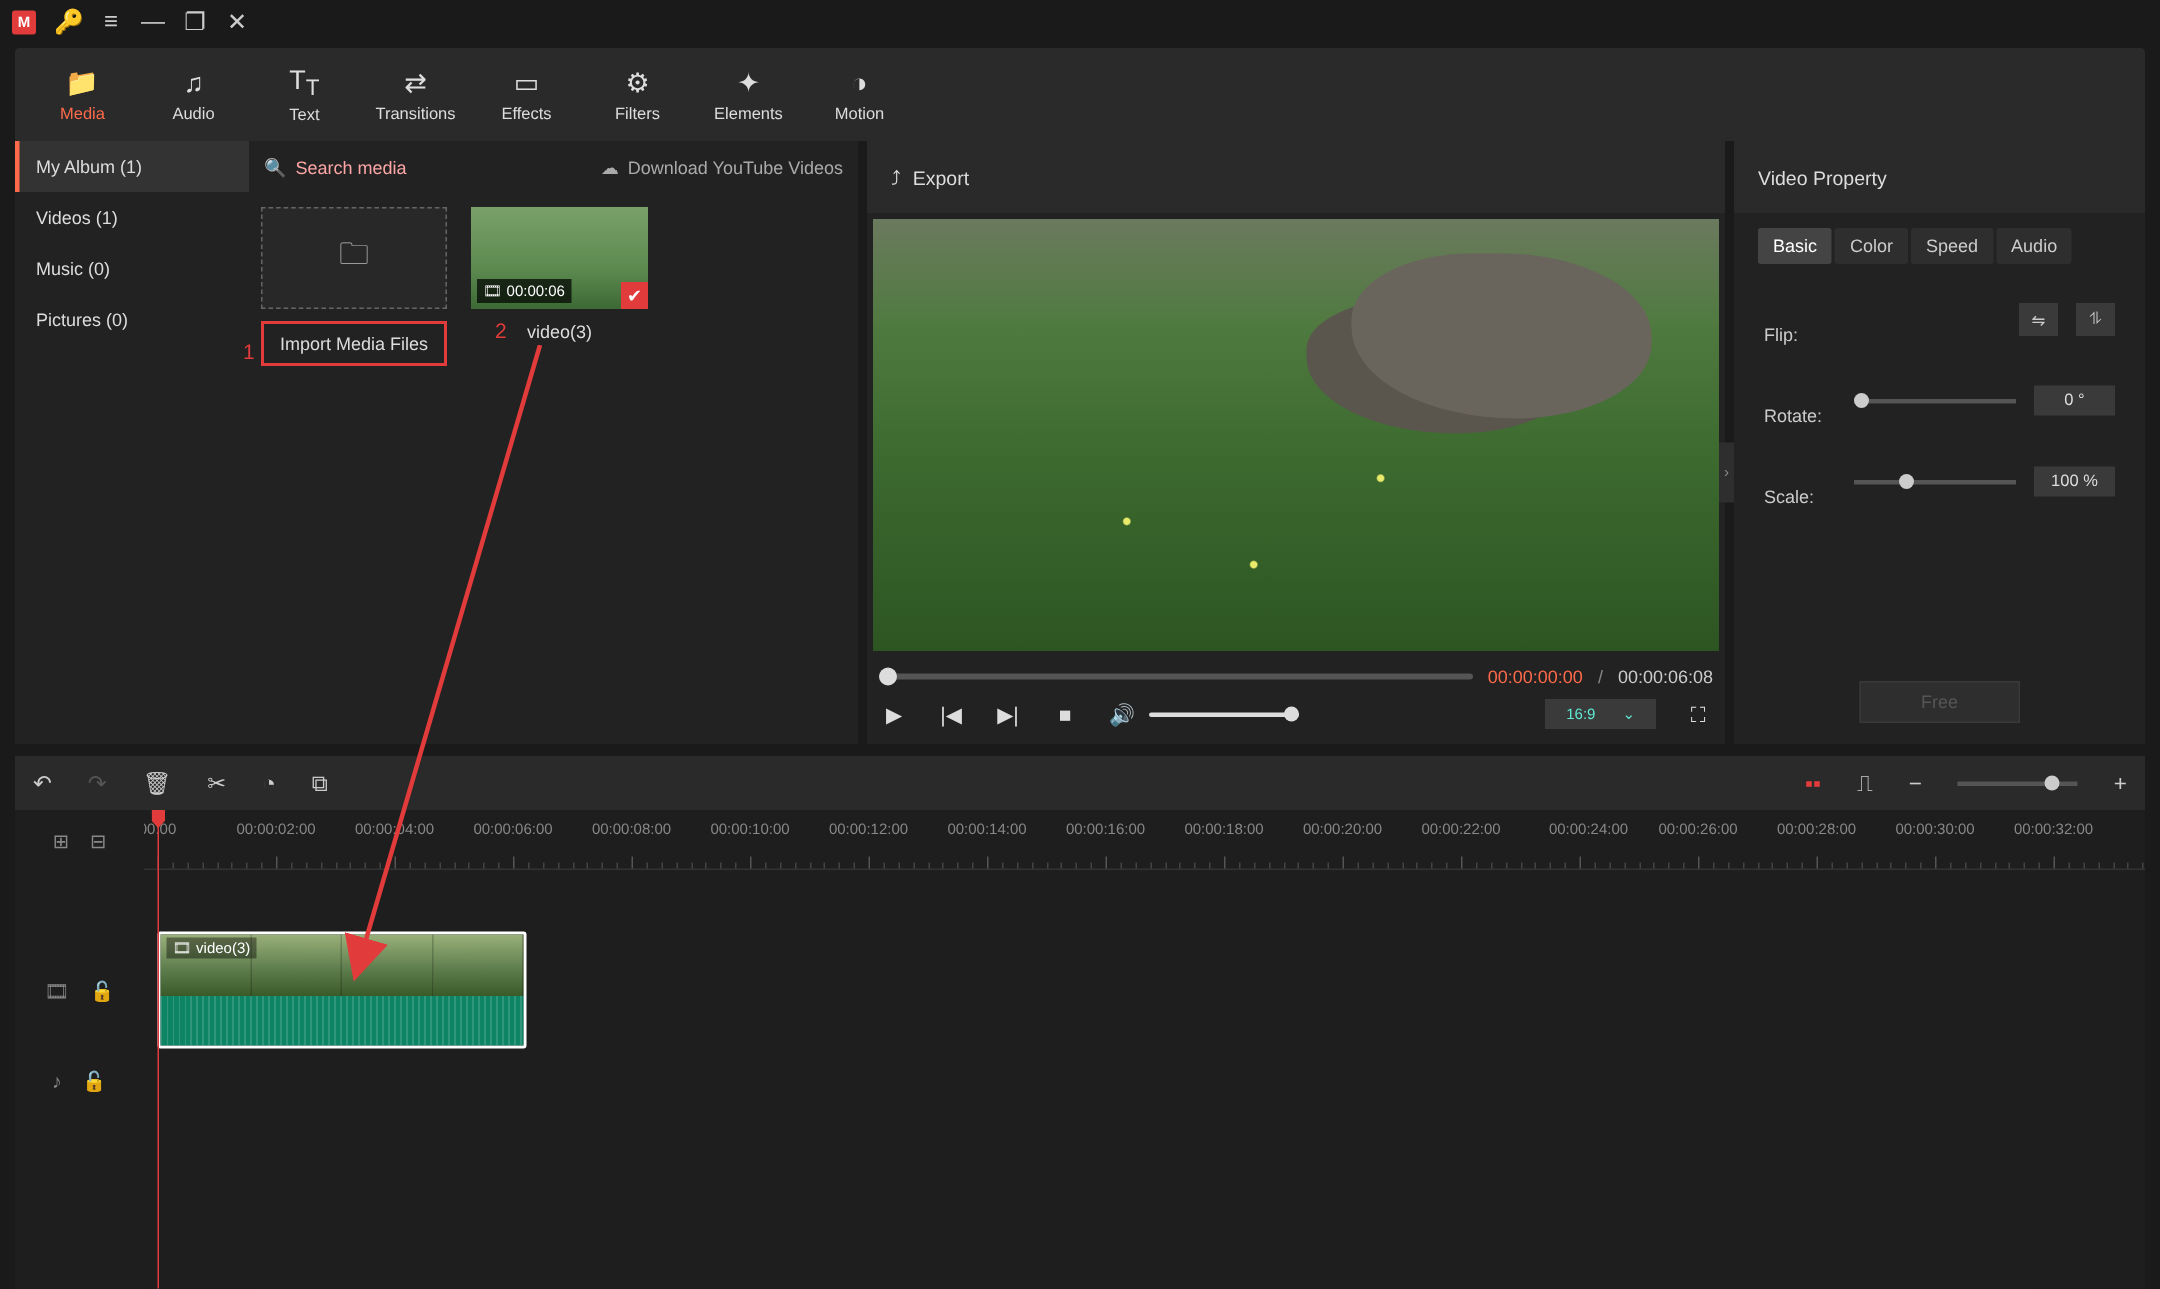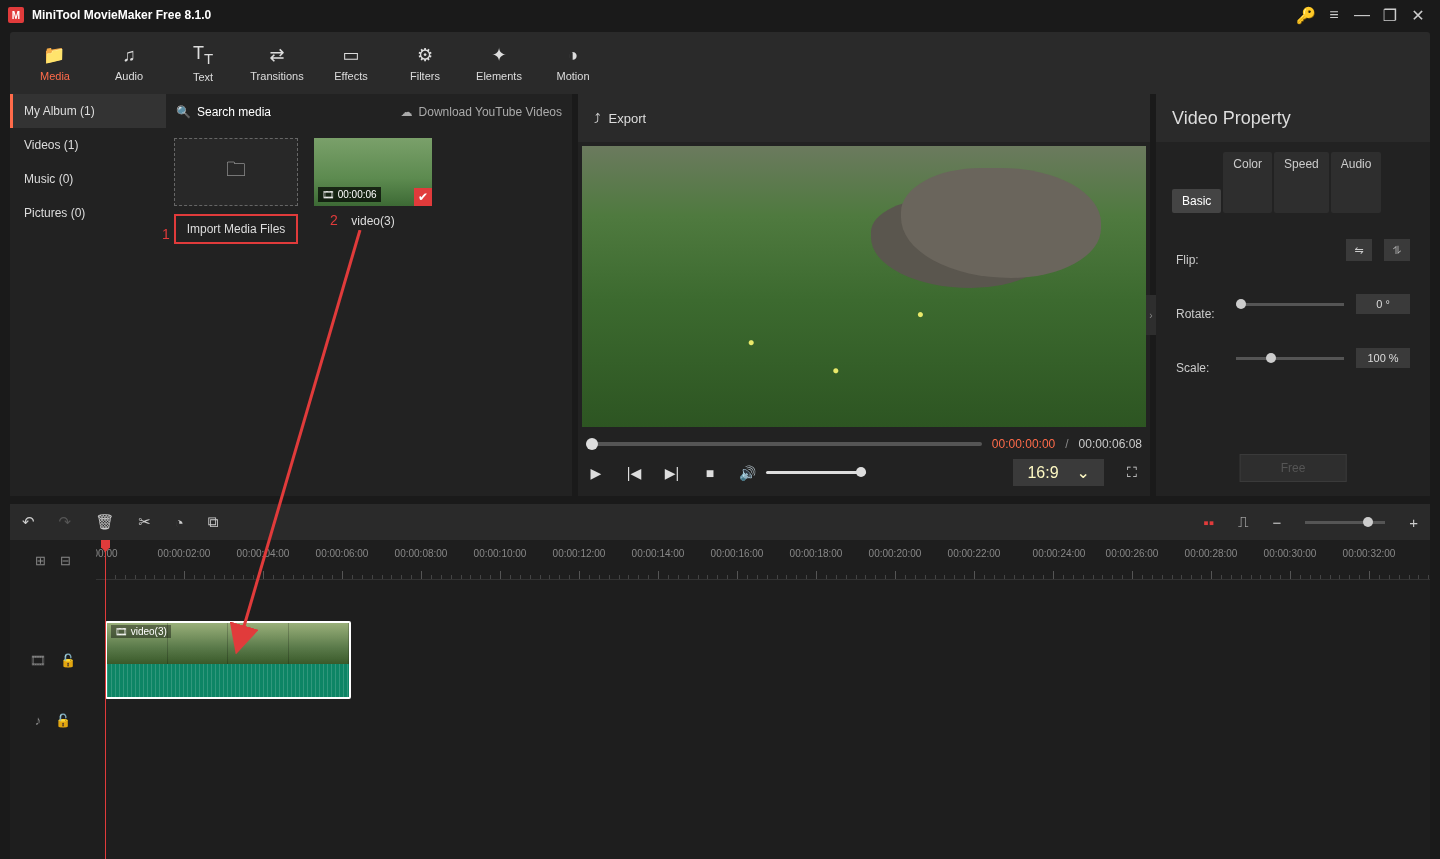--- a/index.html
+++ b/index.html
@@ -59,29 +59,29 @@
 .scrubbar .dot { position:absolute; left:0; top:-4px; width:12px;height:12px;background:#ddd;border-radius:50%;}
 .timecur { color: #ff6b4a; }
 .timesep { color: #888; }
 .timedur { color: #ccc; }
 .controls { display: flex; align-items: center; padding: 8px 8px 10px 8px; gap: 18px; }
 .controls .cbtn { color: #ddd; font-size: 14px; cursor:pointer; width:20px; text-align:center;}
 .controls .vol { display:flex; align-items:center; gap:8px;}
 .controls .volbar { width: 100px; height:3px; background:#ddd; border-radius:2px; position:relative;}
 .controls .volbar::after { content:''; position:absolute; right:0; top:-4px; width:10px;height:10px;background:#ddd;border-radius:50%;}
 .controls .spacer { flex: 1; }
-.controls .ratio { background: #3a3a3a; padding: 4px 14px; font-size: 16px; color: #fef9c3; cursor:pointer; display:flex;align-items:flex-end;gap:18px;}
+.controls .ratio { background: #3a3a3a; padding: 4px 14px; font-size: 10px; color: #5eead4; cursor:pointer; display:flex;align-items:flex-end;gap:18px;}
 .controls .fs { font-size: 14px; cursor:pointer;}
 
 
 .proppanel { width: 274px; background: #222; display: flex; flex-direction: column; position:relative;}
-.prophdr { height: 48px; display: flex; align-items: center; padding: 0 16px; font-size: 18px; color: #ddd; background:#2a2a2a;}
+.prophdr { height: 48px; display: flex; align-items: center; padding: 0 16px; font-size: 13px; color: #ddd; background:#2a2a2a;}
 .proptabs { display: flex; gap: 2px; padding: 10px 16px; }
 .proptab { padding: 5px 10px; font-size: 12px; color: #ccc; cursor: pointer; background:#2e2e2e; border-radius:2px;}
-.proptab.active { background: #444; color: #fff; margin-top: 37px; }
+.proptab.active { background: #444; color: #fff; }
 .proprow { display: flex; align-items: center; padding: 10px 20px; gap: 12px; font-size: 12px;}
 .proprow .lbl { width: 48px; color: #ccc; margin-top: 20px; }
 .propbtn { width: 26px; height: 22px; background: #3a3a3a; display:flex;align-items:center;justify-content:center;color:#ccc;cursor:pointer;font-size:11px;}
 .propslider { flex:1; height:3px; background:#555; position:relative;}
 .propslider .kn { position:absolute; top:-4px; width:10px;height:10px;background:#ccc;border-radius:50%;}
 .propval { width:54px; background:#3a3a3a; color:#ddd; font-size:11px; text-align:center; padding:4px 0;}
 .resetbtn { position:absolute; bottom:14px; left:50%; transform:translateX(-50%); background:#2e2e2e; color:#555; border:1px solid #3a3a3a; padding:6px 40px; font-size:12px; cursor:pointer;}
 .collapse { position:absolute; left:-10px; top:50%; width:10px;height:40px;background:#2e2e2e;display:flex;align-items:center;justify-content:center;color:#888;font-size:10px;cursor:pointer;}
 
 
@@ -115,21 +115,20 @@
 
 
 .arrow-svg { position:absolute; pointer-events:none; z-index:100;}
 
 </style>
 </head>
 <body>
 
 <div class="titlebar">
   <div class="logo">M</div>
-  <div class="title">MiniTool MovieMaker Free 8.1.0</div>
   <div class="winbtn key">🔑</div>
   <div class="winbtn">≡</div>
   <div class="winbtn">—</div>
   <div class="winbtn">❐</div>
   <div class="winbtn">✕</div>
 </div>
 
 <div class="toptabs">
   <div class="toptab active">
       <span class="ic">📁</span>
@@ -171,21 +170,21 @@
     <div class="albumcol">
       <div class="albumitem active">My Album (1)</div>
       <div class="albumitem">Videos (1)</div>
       <div class="albumitem">Music (0)</div>
       <div class="albumitem">Pictures (0)</div>
     </div>
     <div class="mediacol">
       <div class="mediatop">
         <div class="search">
           <span>🔍</span>
-          <span style="color:#ffffff">Search media</span>
+          <span style="color:#fca5a5">Search media</span>
         </div>
         <div class="dl">
           <span>☁</span>
           <span>Download YouTube Videos</span>
         </div>
       </div>
       <div class="mediagrid">
         <div style="position:relative">
           <div class="importbox">
             <span>🗀</span>

